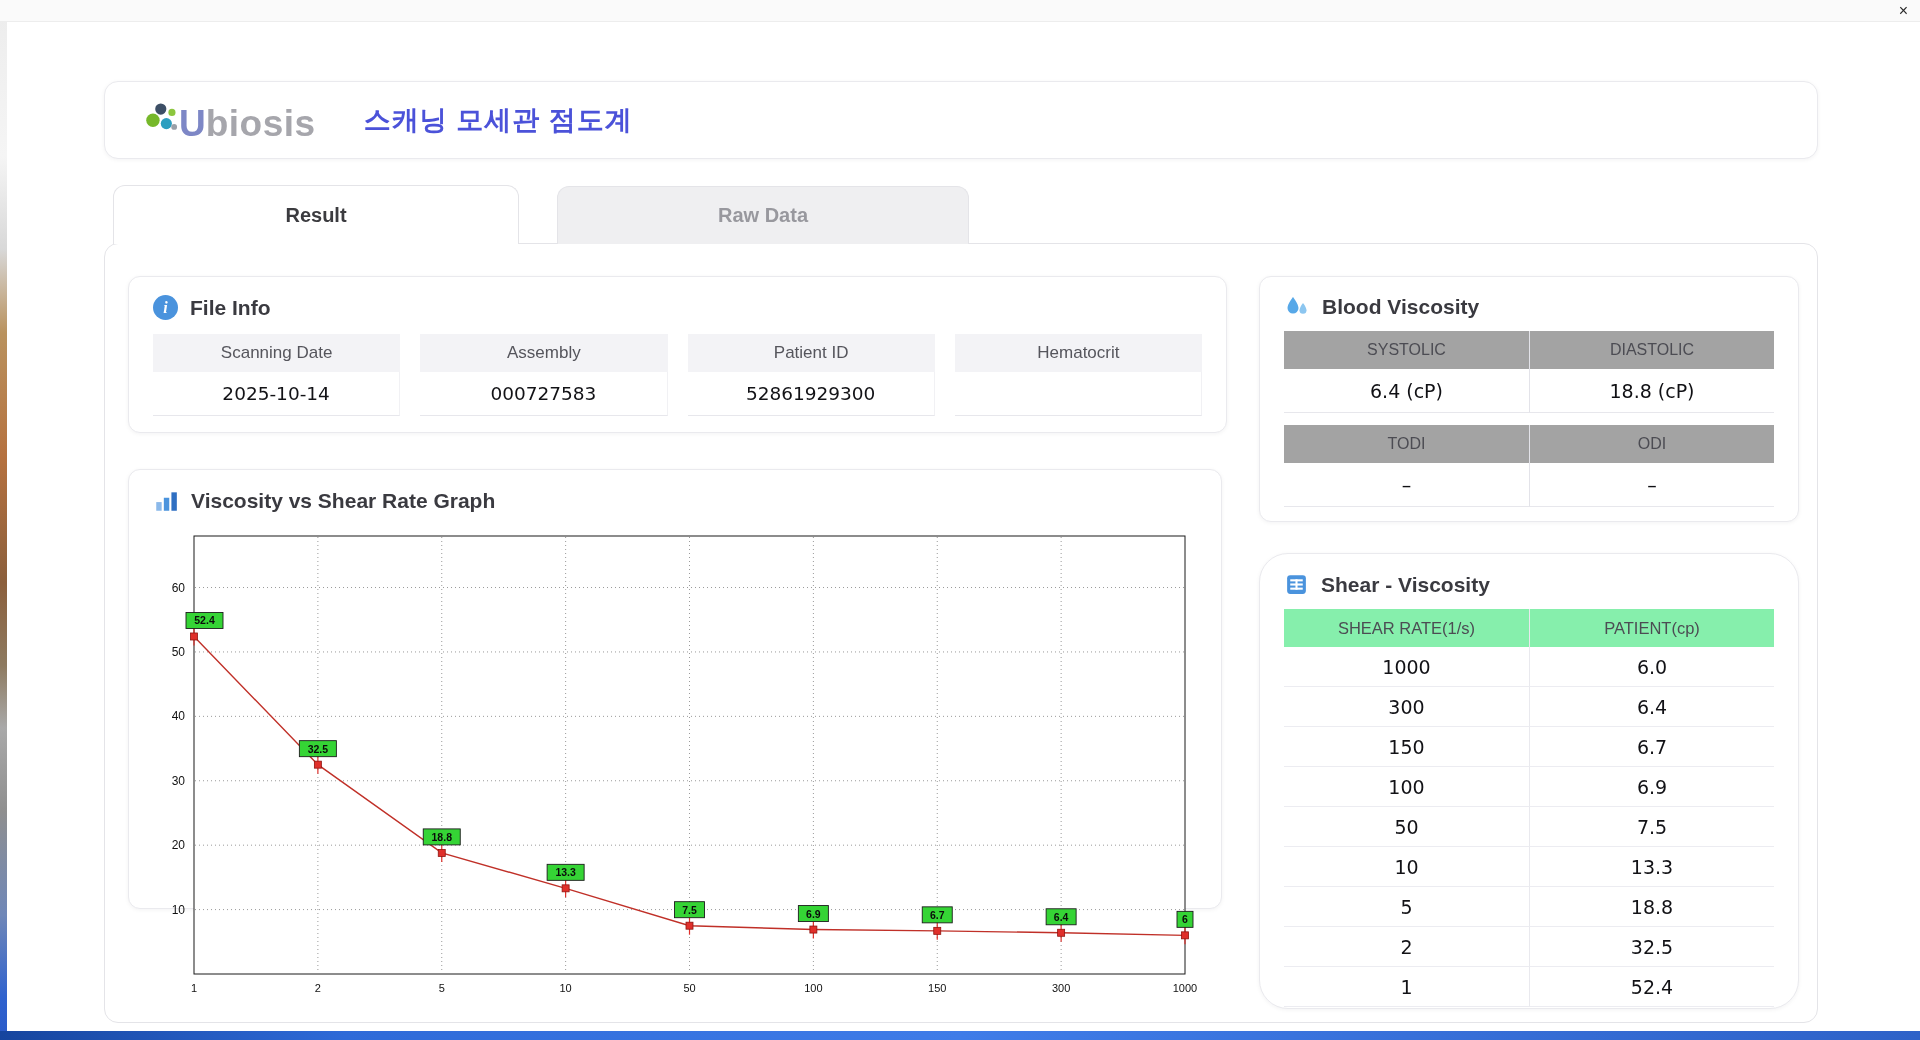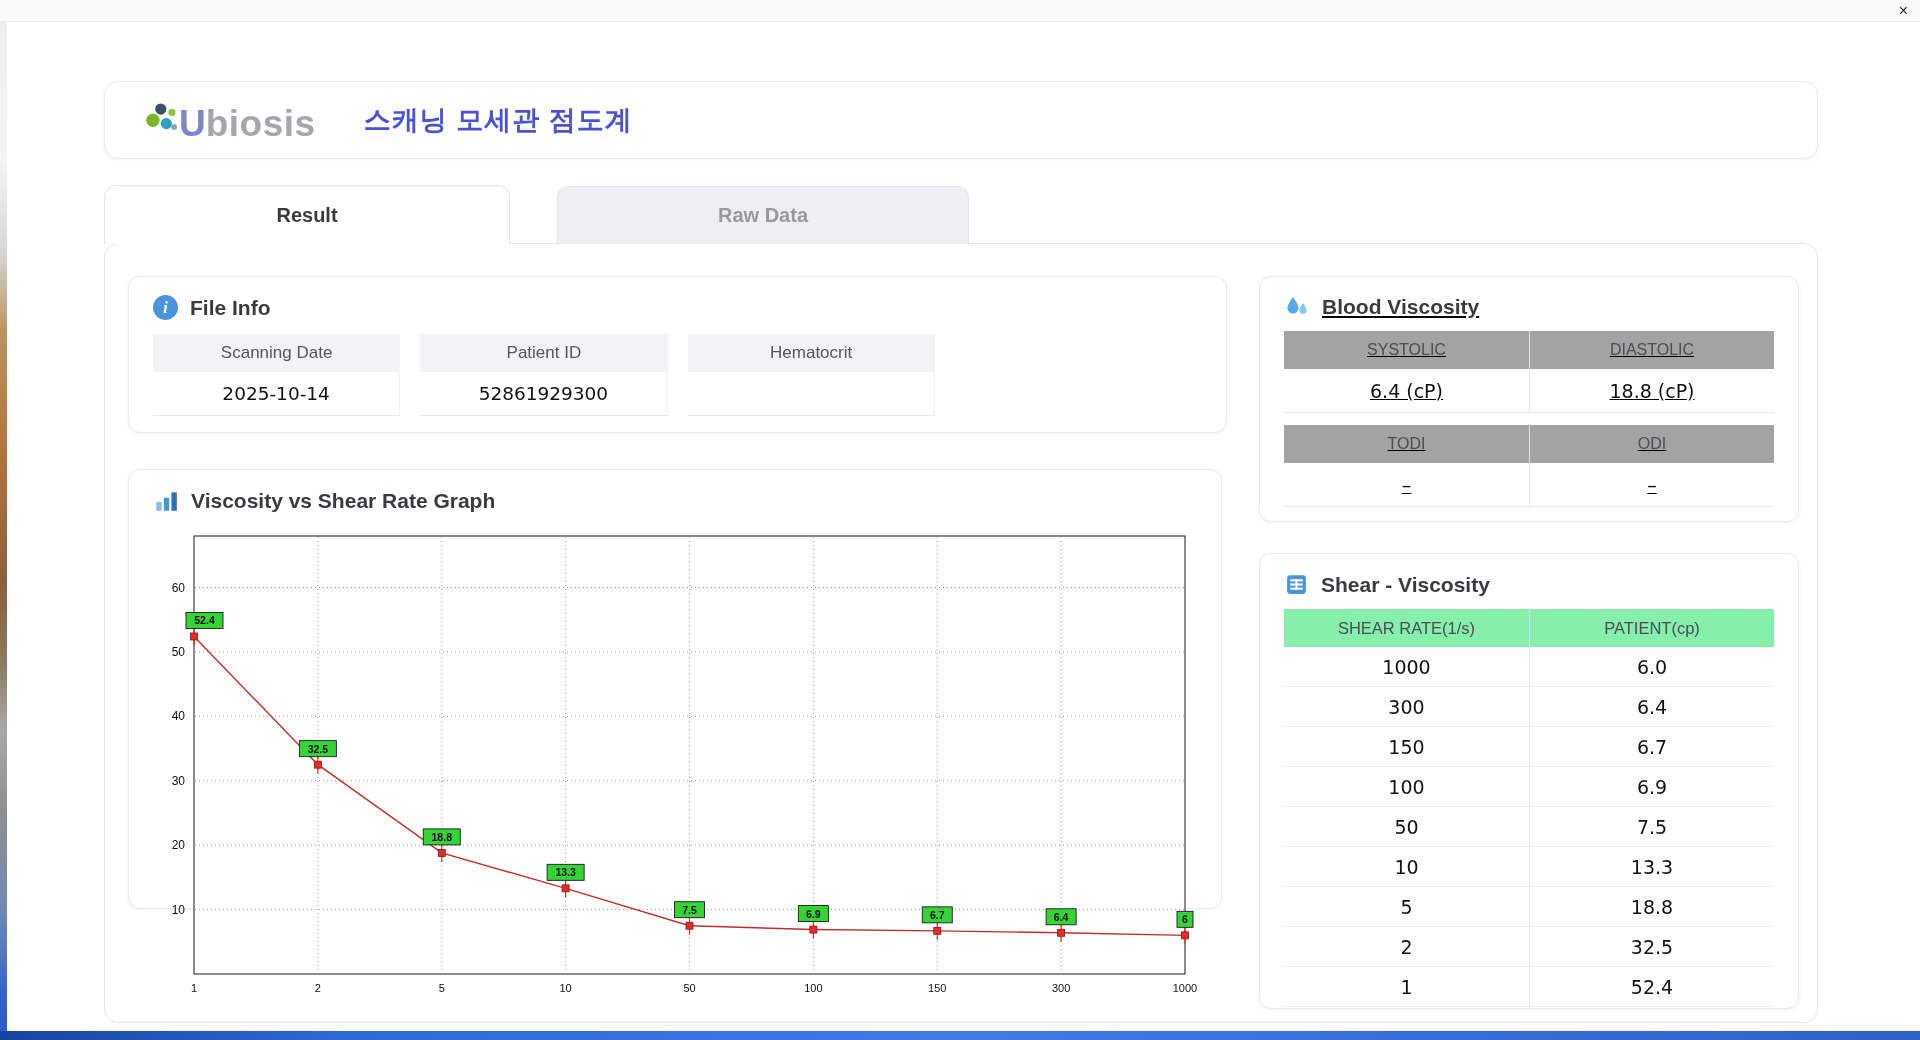--- a/index.html
+++ b/index.html
@@ -19,46 +19,46 @@
   .card { background:#fff; border:1px solid #eaeaee; border-radius:12px; box-shadow:0 1px 4px rgba(20,20,40,0.05); }
 
   .header-card { position:absolute; left:97px; top:59px; width:1714px; height:78px; border-radius:14px; display:flex; align-items:center; padding-left:38px; }
   .logo { display:flex; align-items:flex-end; }
   .logo-dots { margin-right:-4px; margin-bottom:5px; }
   .logo-u { font-size:37px; font-weight:700; color:#7d87c6; line-height:1; }
   .logo-rest { font-size:37px; font-weight:600; color:#a6a6ac; line-height:1; letter-spacing:0.5px; }
   .app-title { margin-left:48px; font-size:27px; font-weight:700; color:#4b52d9; letter-spacing:1px; }
 
   .tab { position:absolute; display:flex; align-items:center; justify-content:center; font-size:20px; font-weight:700; border:1px solid #e4e4e8; border-bottom:none; border-radius:12px 12px 0 0; cursor:pointer; }
-  .tab-active { left:97px; top:163px; width:406px; height:59px; background:#fff; color:#3b3b3f; z-index:6; }
+  .tab-active { left:106px; top:163px; width:406px; height:59px; background:#fff; color:#3b3b3f; z-index:6; }
   .tab-inactive { left:505px; top:164px; width:412px; height:58px; background:#efeff1; color:#98989e; z-index:5;margin-left:45px; }
 
   .panel { position:absolute; left:97px; top:221px; width:1714px; height:780px; background:#fff; border:1px solid #e4e4e8; border-radius:14px; z-index:4; }
 
   .card-head { display:flex; align-items:center; gap:12px; padding:18px 24px 8px; }
   .card-title { font-size:21px; font-weight:700; color:#3a3a40; }
   .card-icon { flex:0 0 auto; }
   .icon-circle { width:25px; height:25px; border-radius:50%; background:#4a93dd; color:#fff; display:flex; align-items:center; justify-content:center; font-family:"Liberation Serif",serif; font-style:italic; font-weight:700; font-size:16px; }
 
   .fi-card { position:absolute; left:23px; top:32px; width:1099px; height:157px; }
   .fi-grid { display:grid; grid-template-columns:repeat(4,1fr); column-gap:20px; padding:6px 24px 0; }
   .fi-head { background:#f3f3f6; height:38px; display:flex; align-items:center; justify-content:center; font-size:17px; color:#55555c; }
   .fi-val { height:44px; display:flex; align-items:center; justify-content:center; font-size:18.5px; color:#121216; font-family:"DejaVu Sans",sans-serif; border-bottom:1px solid #e7e7ec; border-right:1px solid #f1f1f4; }
 
   .graph-card { position:absolute; left:23px; top:217px; width:1094px; height:440px;margin-top:8px; }
   #chartsvg { display:block; margin:0 0 0 8px; }
 
-  .bv-card { position:absolute; left:1154px; top:32px; width:540px; height:246px;text-decoration:underline; }
+  .bv-card { position:absolute; left:1154px; top:32px; width:540px; height:246px; }
   .bv-grid { display:grid; grid-template-columns:1fr 1fr; margin:4px 24px 0; }
   .bv-grid2 { margin-top:12px; }
   .bv-head { background:#a3a3a3; height:38px; display:flex; align-items:center; justify-content:center; font-size:16px; color:#4c4c53; }
   .bv-val { height:44px; display:flex; align-items:center; justify-content:center; font-size:19px; color:#101014; font-family:"DejaVu Sans",sans-serif; border-bottom:1px solid #e7e7ec; }
   .bl { border-left:1px solid #e3e3e9; }
 
-  .sv-card { position:absolute; left:1154px; top:309px; width:540px; height:456px; }
+  .sv-card { position:absolute; left:1154px; top:309px; width:540px; height:456px;border-radius:29px; }
   .sv-table { margin:4px 24px 0; }
   .sv-row { display:grid; grid-template-columns:1fr 1fr; }
   .sv-row span { display:flex; align-items:center; justify-content:center; }
   .sv-header span { background:#86efac; height:38px; font-size:16.5px; color:#4c4c53; }
   .sv-header span:nth-child(2) { border-left:1px solid #e9e9ee; }
   #sv-body .sv-row span { height:40px; font-size:19px; color:#121216; font-family:"DejaVu Sans",sans-serif; border-bottom:1px solid #ececf1; }
   #sv-body .sv-row span:nth-child(2) { border-left:1px solid #e9e9ee; }
   .sv-row.highlight span { color:#cc2b2b; }
 </style>
 </head>
@@ -99,20 +99,24 @@
 
     <div class="card fi-card">
       <div class="card-head">
         <span class="icon-circle">i</span>
         <span class="card-title">File Info</span>
       </div>
       <div class="fi-grid">
         <div class="fi-col">
           <div class="fi-head">Scanning Date</div>
           <div class="fi-val">2025-10-14</div>
+        </div>
+        <div class="fi-col">
+          <div class="fi-head">Assembly</div>
+          <div class="fi-val">000727583</div>
         </div>
         <div class="fi-col">
           <div class="fi-head">Patient ID</div>
           <div class="fi-val">52861929300</div>
         </div>
         <div class="fi-col">
           <div class="fi-head">Hematocrit</div>
           <div class="fi-val"></div>
         </div>
       </div>

